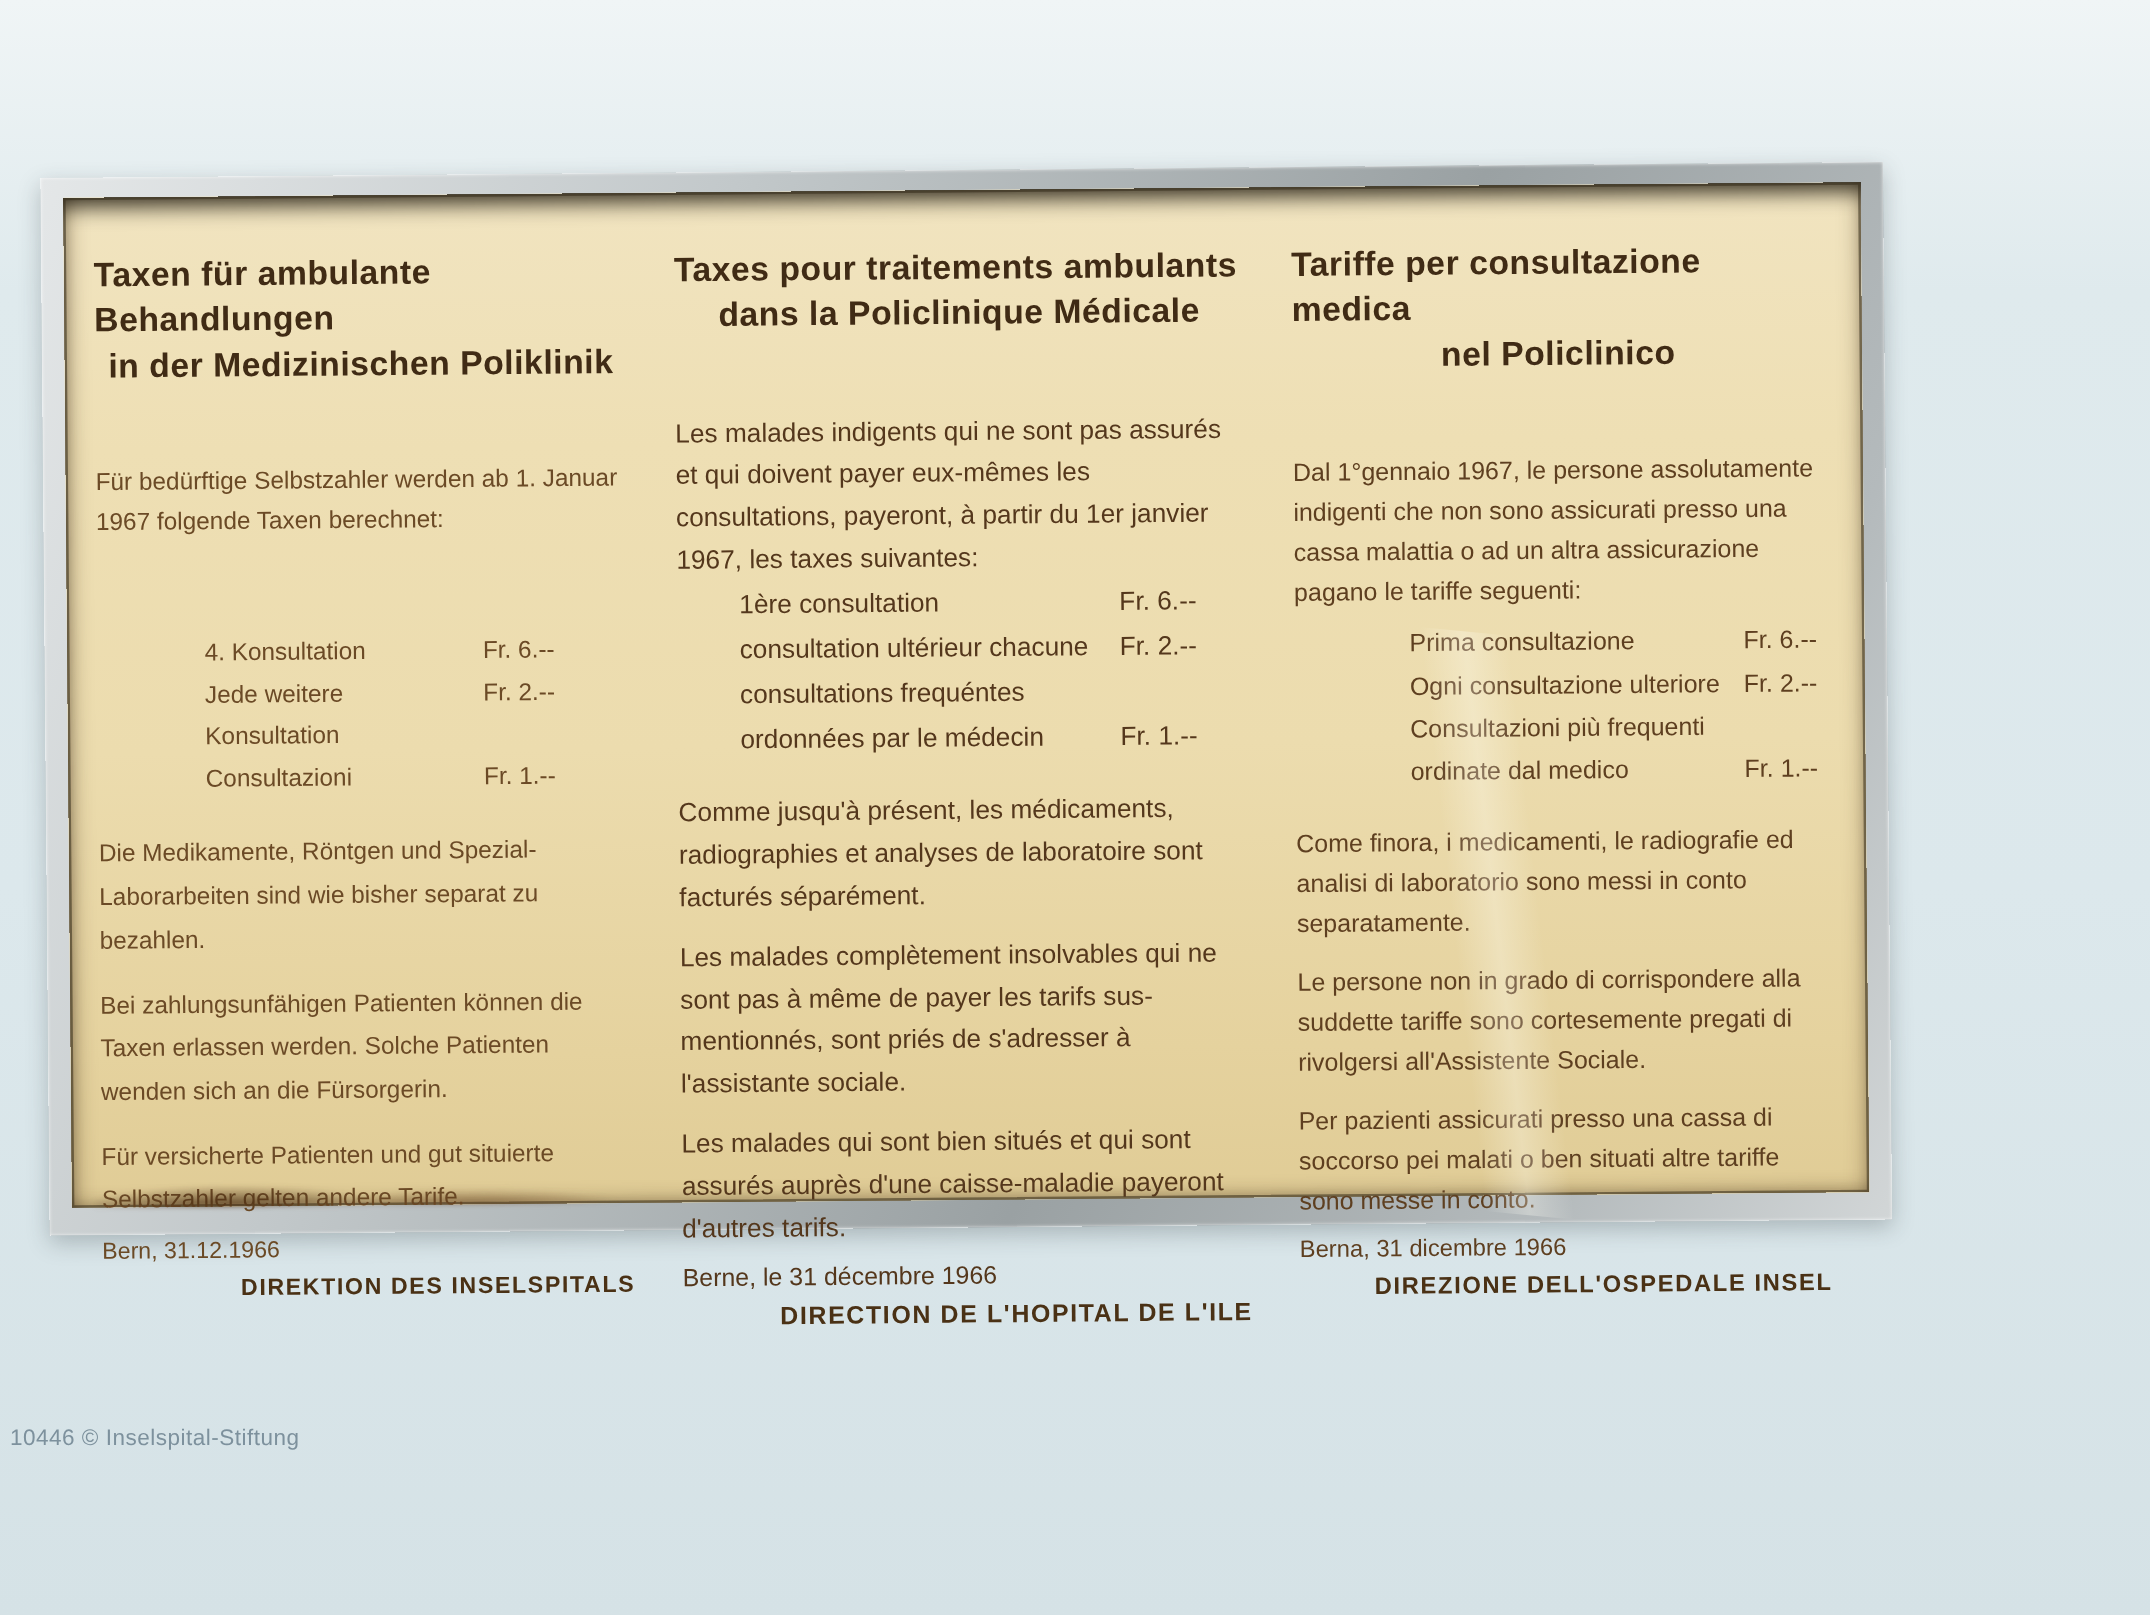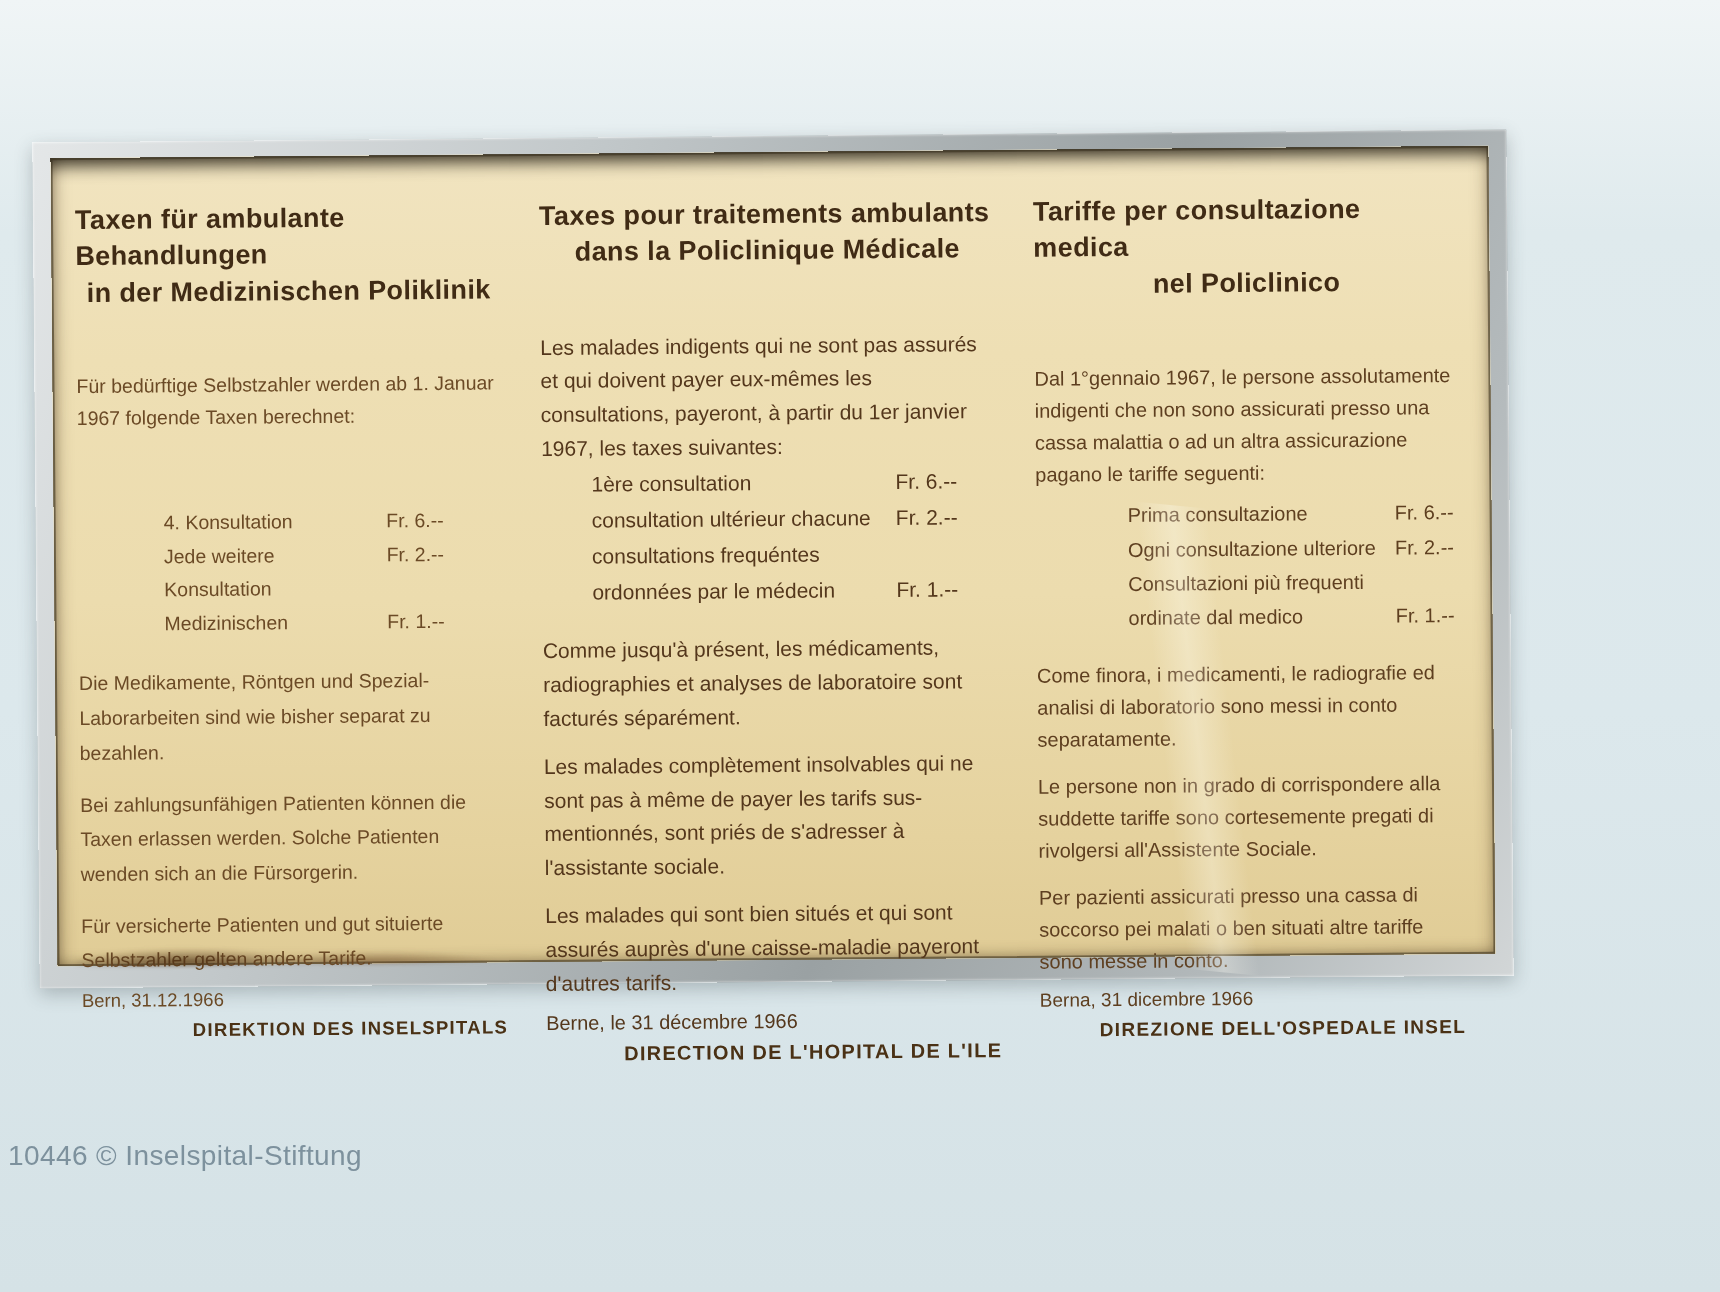--- a/index.html
+++ b/index.html
@@ -61,21 +61,21 @@
   .col-it .fees{margin-left:92px;padding-right:8px;}
   .fee-row{display:flex;justify-content:space-between;line-height:1.72;}
   .fee-amount{white-space:nowrap;padding-left:12px;}
   .para{margin:15px 0 0;line-height:1.6;}
   .col-de .para{line-height:1.78;margin-top:17px;}
   .footer{margin-top:auto;padding-top:12px;}
   .date{font-size:0.95em;}
   .signature{text-align:right;font-weight:700;letter-spacing:1.3px;margin-top:8px;font-size:0.95em;color:#4a3115;}
   .caption{
     position:absolute;left:8px;top:1140px;
-    font-size:28px;color:var(--caption);letter-spacing:0.4px;
+    font-size:18px;color:var(--caption);letter-spacing:0.4px;
   }
 </style>
 </head>
 <body>
 
 <div class="frame">
   <div class="paper">
 
     <div class="col col-de">
       <div class="title">
@@ -87,21 +87,21 @@
       <div class="fees">
         <div class="fee-row">
           <span class="fee-label">4. Konsultation</span>
           <span class="fee-amount">Fr. 6.--</span>
         </div>
         <div class="fee-row">
           <span class="fee-label">Jede weitere Konsultation</span>
           <span class="fee-amount">Fr. 2.--</span>
         </div>
         <div class="fee-row">
-          <span class="fee-label">Medizinischen</span>
+          <span class="fee-label">Consultazioni</span>
           <span class="fee-amount">Fr. 1.--</span>
         </div>
       </div>
       <p class="para">Die Medikamente, Röntgen und Spezial-Laborarbeiten sind wie bisher separat zu bezahlen.</p>
       <p class="para">Bei zahlungsunfähigen Patienten können die Taxen erlassen werden. Solche Patienten wenden sich an die Fürsorgerin.</p>
       <p class="para">Für versicherte Patienten und gut situierte Selbstzahler gelten andere Tarife.</p>
       <div class="footer">
         <div class="date">Bern, 31.12.1966</div>
         <div class="signature">DIREKTION DES INSELSPITALS</div>
       </div>

